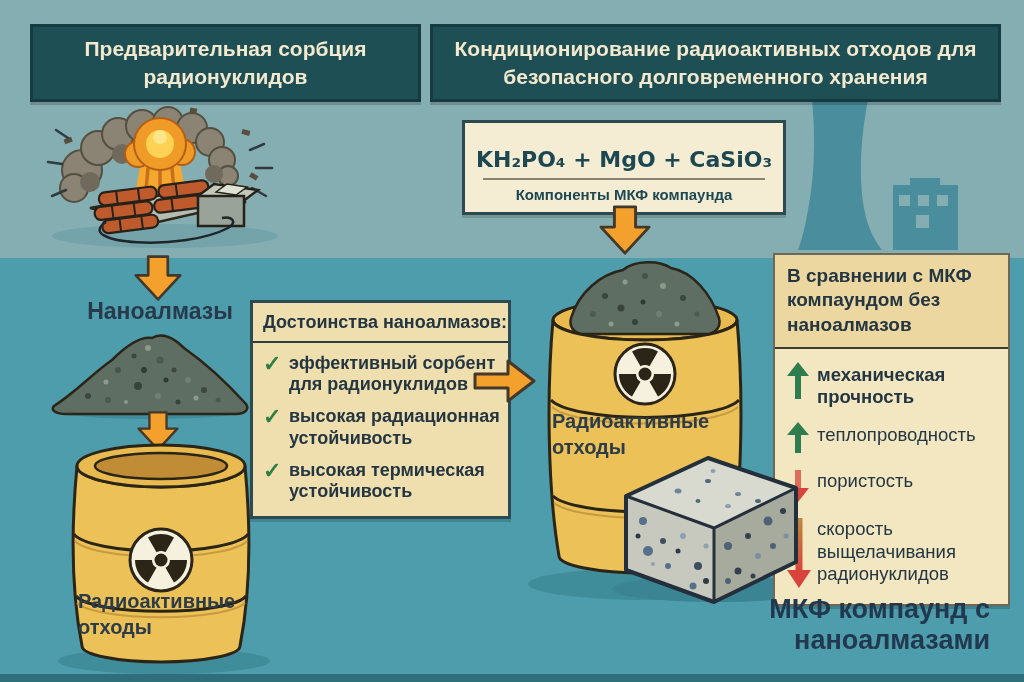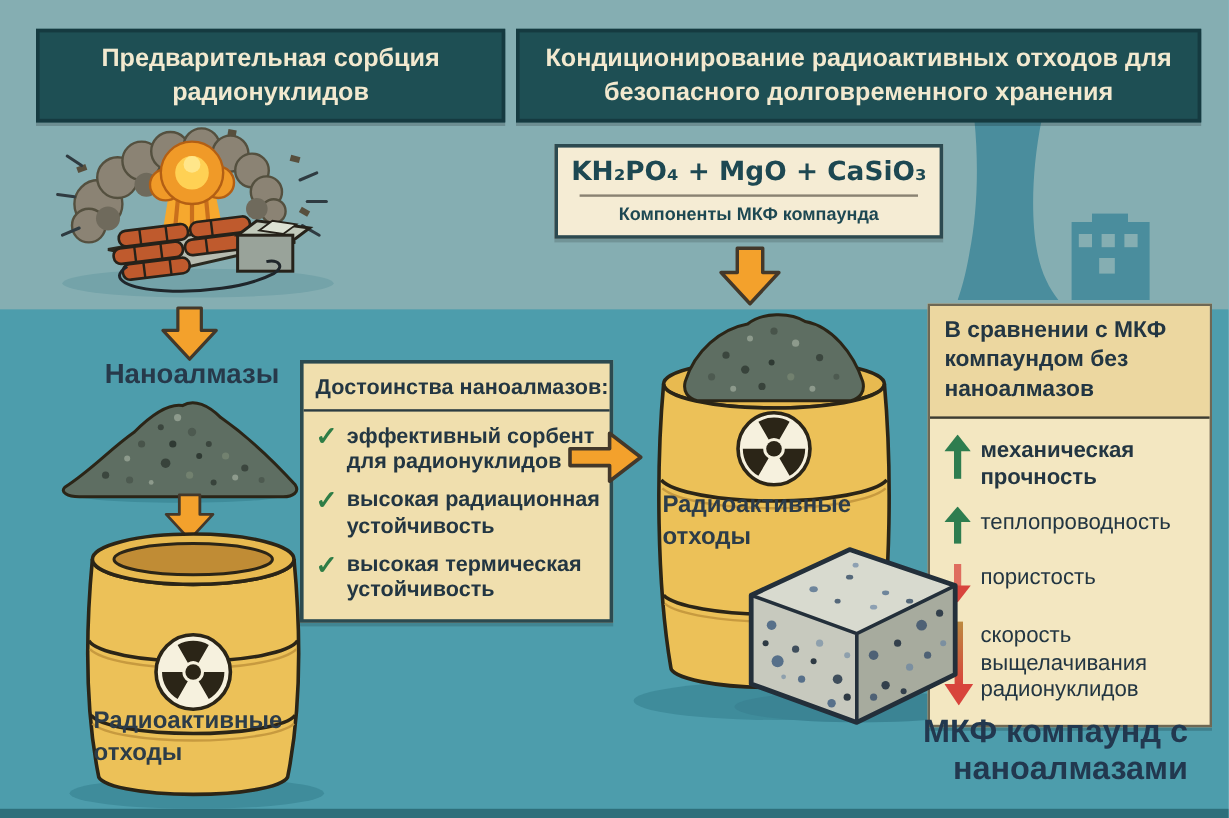--- a/index.html
+++ b/index.html
@@ -41,21 +41,21 @@
   .adv-title{padding:9px 8px 8px 10px;font-size:18px;font-weight:bold;color:#233642;
              border-bottom:2px solid #2c3c42;white-space:nowrap;}
   .adv-list{padding:10px 8px 12px 10px;}
   .adv-row{display:flex;margin-bottom:11px;}
   .adv-row:last-child{margin-bottom:2px;}
   .check{width:26px;flex:none;color:#2e7d46;font-weight:bold;font-size:22px;line-height:1;}
   .adv-text{font-size:18px;line-height:1.18;color:#233642;font-weight:bold;}
 
   
   .formula{left:462px;top:120px;width:318px;background:#f5ecd4;border:3px solid #2c4a50;
-           box-shadow:0 3px 0 rgba(0,0,0,.15);text-align:center;padding:8px 0 9px 0;}
+           box-shadow:0 3px 0 rgba(0,0,0,.15);text-align:center;padding:24px 0 9px 0;}
   .f-line1{font-family:"DejaVu Sans",sans-serif;font-size:22px;font-weight:bold;color:#1d4852;}
   .f-div{height:2px;background:#8a8272;margin:6px 18px;}
   .f-line2{font-size:15px;font-weight:bold;color:#1d4852;}
 
   
   .panel{left:773px;top:253px;width:233px;border:2px solid #6e6854;
          box-shadow:0 3px 0 rgba(0,0,0,.18);background:#f3e7c1;}
   .panel-head{background:#ecd7a0;padding:9px 28px 10px 12px;font-size:19px;font-weight:bold;
               color:#233642;line-height:1.28;border-bottom:2px solid #3c3c32;}
   .panel-body{padding:12px 10px 14px 12px;}

